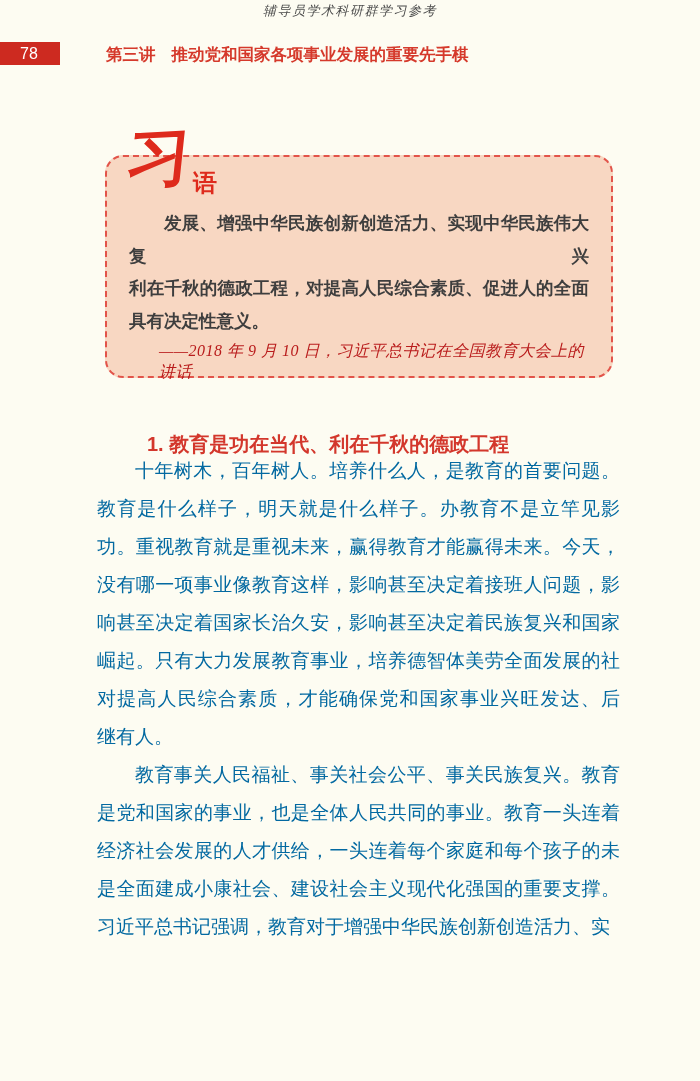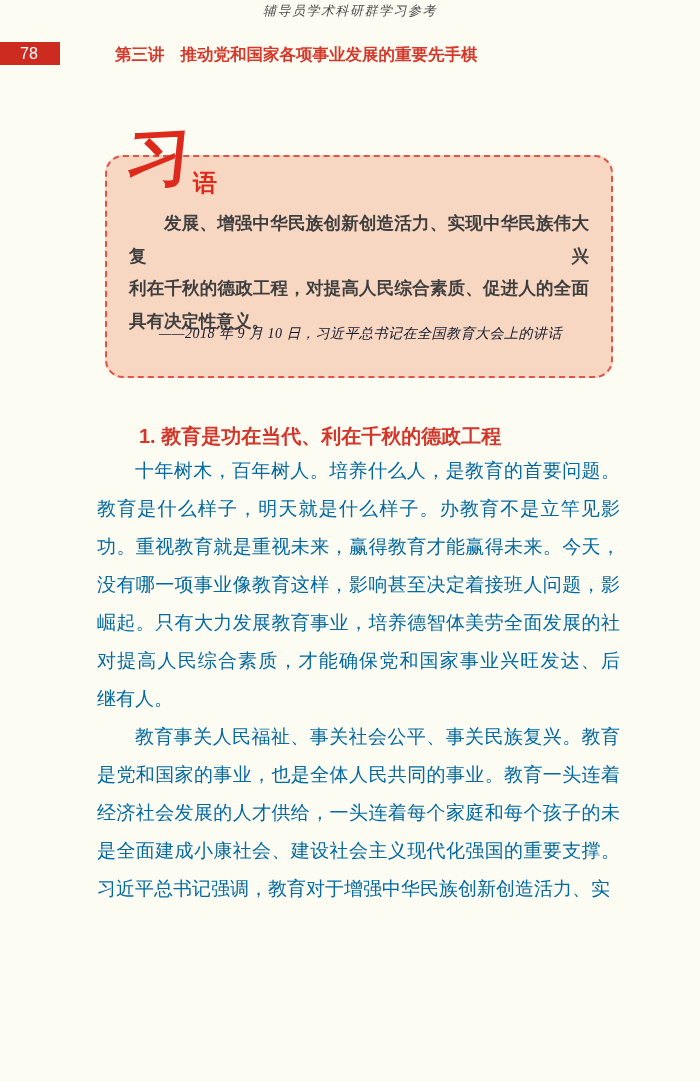--- a/index.html
+++ b/index.html
@@ -26,21 +26,21 @@
   .page-num-box {
     position: absolute; left: 0; top: 42px;
     width: 60px; height: 23px;
     background: #cd2a20;
     color: #ffffff;
     font-family: "Liberation Sans", sans-serif;
     font-size: 16px; line-height: 23px;
     padding-left: 20px; box-sizing: border-box;
   }
   .chapter-title {
-    position: absolute; left: 115px; top: 44px;
+    position: absolute; left: 106px; top: 44px;
     font-family: "Liberation Sans", "DejaVu Sans", sans-serif;
     font-weight: bold;
     font-size: 16.5px; line-height: 20px;
     color: #d5392b;
     white-space: nowrap;
   }
   .chapter-title .chapter-label { margin-right: 16px; }
 
   
   .quote-box {
@@ -67,31 +67,31 @@
   }
   .quote-text {
     position: absolute; left: 22px; top: 50px; width: 460px;
     font-family: "Liberation Sans", "DejaVu Sans", sans-serif;
     font-weight: bold;
     font-size: 17.5px; line-height: 32.5px;
     color: #3e3e3e;
   }
   .quote-text .tline:first-child { text-indent: 2em; }
   .quote-attribution {
-    position: absolute; left: 52px; top: 168px; width: 440px;
+    position: absolute; left: 52px; top: 184px; width: 440px;
     font-family: "Liberation Serif", serif;
     font-style: italic;
-    font-size: 14px;
-    color: #0f172a;
+    font-size: 16px;
+    color: #b91c1c;
     letter-spacing: 0.5px;
   }
 
   
   .section-heading {
-    position: absolute; left: 135px; top: 419px; margin: 4px;
+    position: absolute; left: 135px; top: 419px; margin: 12px;
     font-family: "Liberation Sans", "DejaVu Sans", sans-serif;
     font-weight: bold;
     font-size: 20px;
     color: #d3372c;
     white-space: nowrap;
   }
 
   
   .body-flow {
     position: absolute; left: 97px; top: 452px; width: 523px;
@@ -136,20 +136,21 @@
   </div>
 
   <h2 class="section-heading">1. 教育是功在当代、利在千秋的德政工程</h2>
 
   <div class="body-flow">
     <div class="body-para">
         <div class="tline">十年树木，百年树人。培养什么人，是教育的首要问题。</div>
         <div class="tline">教育是什么样子，明天就是什么样子。办教育不是立竿见影</div>
         <div class="tline">功。重视教育就是重视未来，赢得教育才能赢得未来。今天，</div>
         <div class="tline">没有哪一项事业像教育这样，影响甚至决定着接班人问题，影</div>
+        <div class="tline">响甚至决定着国家长治久安，影响甚至决定着民族复兴和国家</div>
         <div class="tline">崛起。只有大力发展教育事业，培养德智体美劳全面发展的社</div>
         <div class="tline">对提高人民综合素质，才能确保党和国家事业兴旺发达、后</div>
         <div class="tline">继有人。</div>
       </div>
     <div class="body-para">
         <div class="tline">教育事关人民福祉、事关社会公平、事关民族复兴。教育</div>
         <div class="tline">是党和国家的事业，也是全体人民共同的事业。教育一头连着</div>
         <div class="tline">经济社会发展的人才供给，一头连着每个家庭和每个孩子的未</div>
         <div class="tline">是全面建成小康社会、建设社会主义现代化强国的重要支撑。</div>
         <div class="tline">习近平总书记强调，教育对于增强中华民族创新创造活力、实</div>

